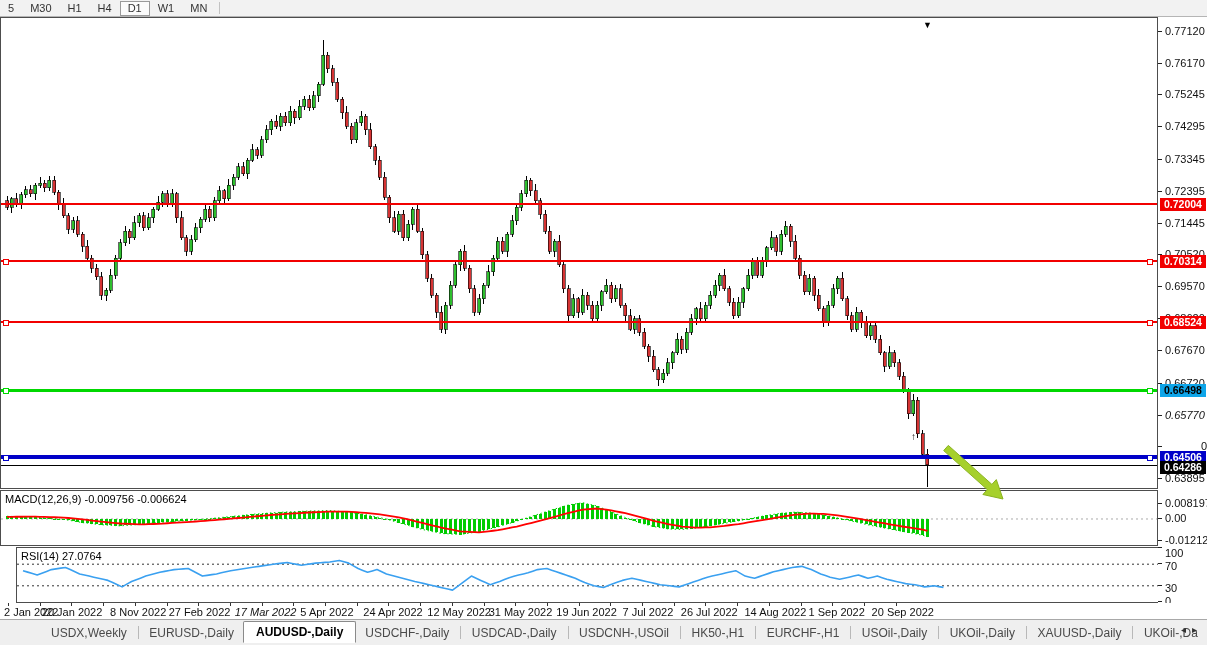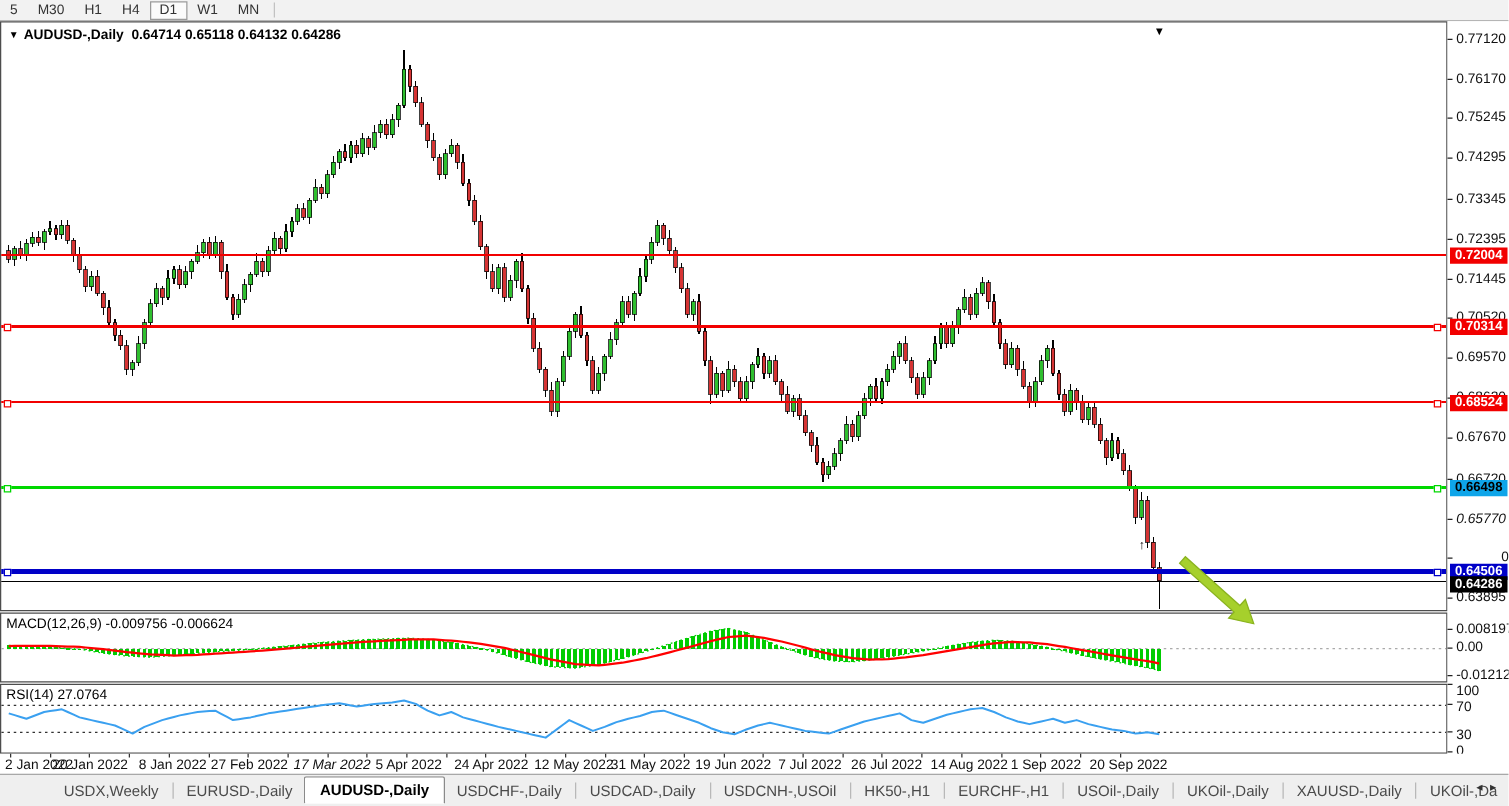--- a/index.html
+++ b/index.html
@@ -8,21 +8,21 @@
   
   #toolbar{position:absolute;left:0;top:0;width:1207px;height:16px;background:#f2f2f2;
            border-bottom:1px solid #b5b5b5;display:flex;align-items:center;}
   .tf-btn{font-size:11px;color:#333;padding:0 8px;height:14px;line-height:14px;cursor:default;}
   .tf-btn.active{background:#fbfbfb;border:1px solid #9a9a9a;height:13px;line-height:13px;padding:0 7px;}
   .tb-sep{width:1px;height:12px;background:#c2c2c2;margin:0 4px;}
   
   .panel{position:absolute;left:0;width:1158px;background:#fff;border:1px solid #4d4d4d;box-sizing:border-box;}
   #price-panel{top:17px;height:472px;}
   #macd-panel{top:490px;height:56px;}
-  #rsi-panel{top:547px;height:56px;}
+  #rsi-panel{top:547px;height:56px;margin-left:16px;}
   #axis-col{position:absolute;left:1158px;top:17px;width:49px;height:602px;background:#fff;}
   .tickmark{position:absolute;left:0;width:4px;height:1px;background:#222;}
   .tick-label{position:absolute;left:7px;font-size:11px;color:#111;white-space:nowrap;}
   .level-label{position:absolute;left:2px;font-size:10.5px;font-weight:bold;height:13px;line-height:13px;
                padding:0 4px;white-space:nowrap;z-index:6;}
   #symbol-line{position:absolute;left:6px;top:4px;font-size:11px;font-weight:bold;color:#000;z-index:5;}
   #symbol-line .tri{font-size:8px;vertical-align:1px;margin-right:4px;}
   .ind-label{position:absolute;left:4px;top:2px;font-size:11px;color:#000;z-index:5;white-space:nowrap;}
   .handle{position:absolute;width:6px;height:6px;background:#fff;box-sizing:border-box;z-index:7;}
   #bar-marker{position:absolute;font-size:9px;color:#000;z-index:6;line-height:8px;}
@@ -51,23 +51,20 @@
       <div class="tf-btn">M30</div>
       <div class="tf-btn">H1</div>
       <div class="tf-btn">H4</div>
       <div class="tf-btn active">D1</div>
       <div class="tf-btn">W1</div>
       <div class="tf-btn">MN</div>
       <div class="tb-sep"></div>
     </div>
 
   <div id="price-panel" class="panel">
-    <div id="symbol-line">
-      <span class="tri">▼</span><span>AUDUSD-,Daily</span>&nbsp;&nbsp;<span>0.64714 0.65118 0.64132 0.64286</span>
-    </div>
     <svg id="price-svg" width="1156" height="470">
         <line x1="6" y1="177.94400000000022" x2="6" y2="192.14000000000016" stroke="#000" stroke-width="1" shape-rendering="crispEdges"></line>
         <rect x="4.5" y="182.67600000000007" width="3" height="6.760000000000019" fill="#d63434" stroke="#000000" stroke-width="0.6" shape-rendering="crispEdges"></rect>
         <line x1="10.719999999999999" y1="178.95799999999974" x2="10.719999999999999" y2="195.1820000000002" stroke="#000" stroke-width="1" shape-rendering="crispEdges"></line>
         <rect x="9.219999999999999" y="180.98599999999988" width="3" height="8.450000000000216" fill="#2fbf2f" stroke="#000000" stroke-width="0.6" shape-rendering="crispEdges"></rect>
         <line x1="15.44" y1="174.56399999999985" x2="15.44" y2="189.09800000000013" stroke="#000" stroke-width="1" shape-rendering="crispEdges"></line>
         <rect x="13.94" y="180.98599999999988" width="3" height="5.746000000000123" fill="#d63434" stroke="#000000" stroke-width="0.6" shape-rendering="crispEdges"></rect>
         <line x1="20.16" y1="173.54999999999995" x2="20.16" y2="191.1259999999999" stroke="#000" stroke-width="1" shape-rendering="crispEdges"></line>
         <rect x="18.66" y="176.59199999999998" width="3" height="10.140000000000015" fill="#2fbf2f" stroke="#000000" stroke-width="0.6" shape-rendering="crispEdges"></rect>
         <line x1="24.88" y1="167.8040000000002" x2="24.88" y2="179.972" stroke="#000" stroke-width="1" shape-rendering="crispEdges"></line>
@@ -769,21 +766,21 @@
       <div class="time-tick" style="left: 673.7px;"></div>
       <div class="time-tick" style="left: 705.4px;"></div>
       <div class="time-tick" style="left: 737.1px;"></div>
       <div class="time-tick" style="left: 768.8px;"></div>
       <div class="time-tick" style="left: 800.5px;"></div>
       <div class="time-tick" style="left: 832.2px;"></div>
       <div class="time-tick" style="left: 863.9px;"></div>
       <div class="time-tick" style="left: 895.6px;"></div>
       <div class="date-label" style="left: 4px;">2 Jan 2022</div>
       <div class="date-label" style="left: 72.08px; transform: translateX(-50%);">20 Jan 2022</div>
-      <div class="date-label" style="left: 138.16px; transform: translateX(-50%);">8 Jan 2022</div>
+      <div class="date-label" style="left: 138.16px; transform: translateX(-50%);">8 Nov 2022</div>
       <div class="date-label" style="left: 199.52px; transform: translateX(-50%);">27 Feb 2022</div>
       <div class="date-label" style="left: 265.6px; transform: translateX(-50%); font-style: italic;">17 Mar 2022</div>
       <div class="date-label" style="left: 326.96px; transform: translateX(-50%);">5 Apr 2022</div>
       <div class="date-label" style="left: 393.04px; transform: translateX(-50%);">24 Apr 2022</div>
       <div class="date-label" style="left: 459.12px; transform: translateX(-50%);">12 May 2022</div>
       <div class="date-label" style="left: 520.48px; transform: translateX(-50%);">31 May 2022</div>
       <div class="date-label" style="left: 586.56px; transform: translateX(-50%);">19 Jun 2022</div>
       <div class="date-label" style="left: 647.92px; transform: translateX(-50%);">7 Jul 2022</div>
       <div class="date-label" style="left: 709.28px; transform: translateX(-50%);">26 Jul 2022</div>
       <div class="date-label" style="left: 775.36px; transform: translateX(-50%);">14 Aug 2022</div>

